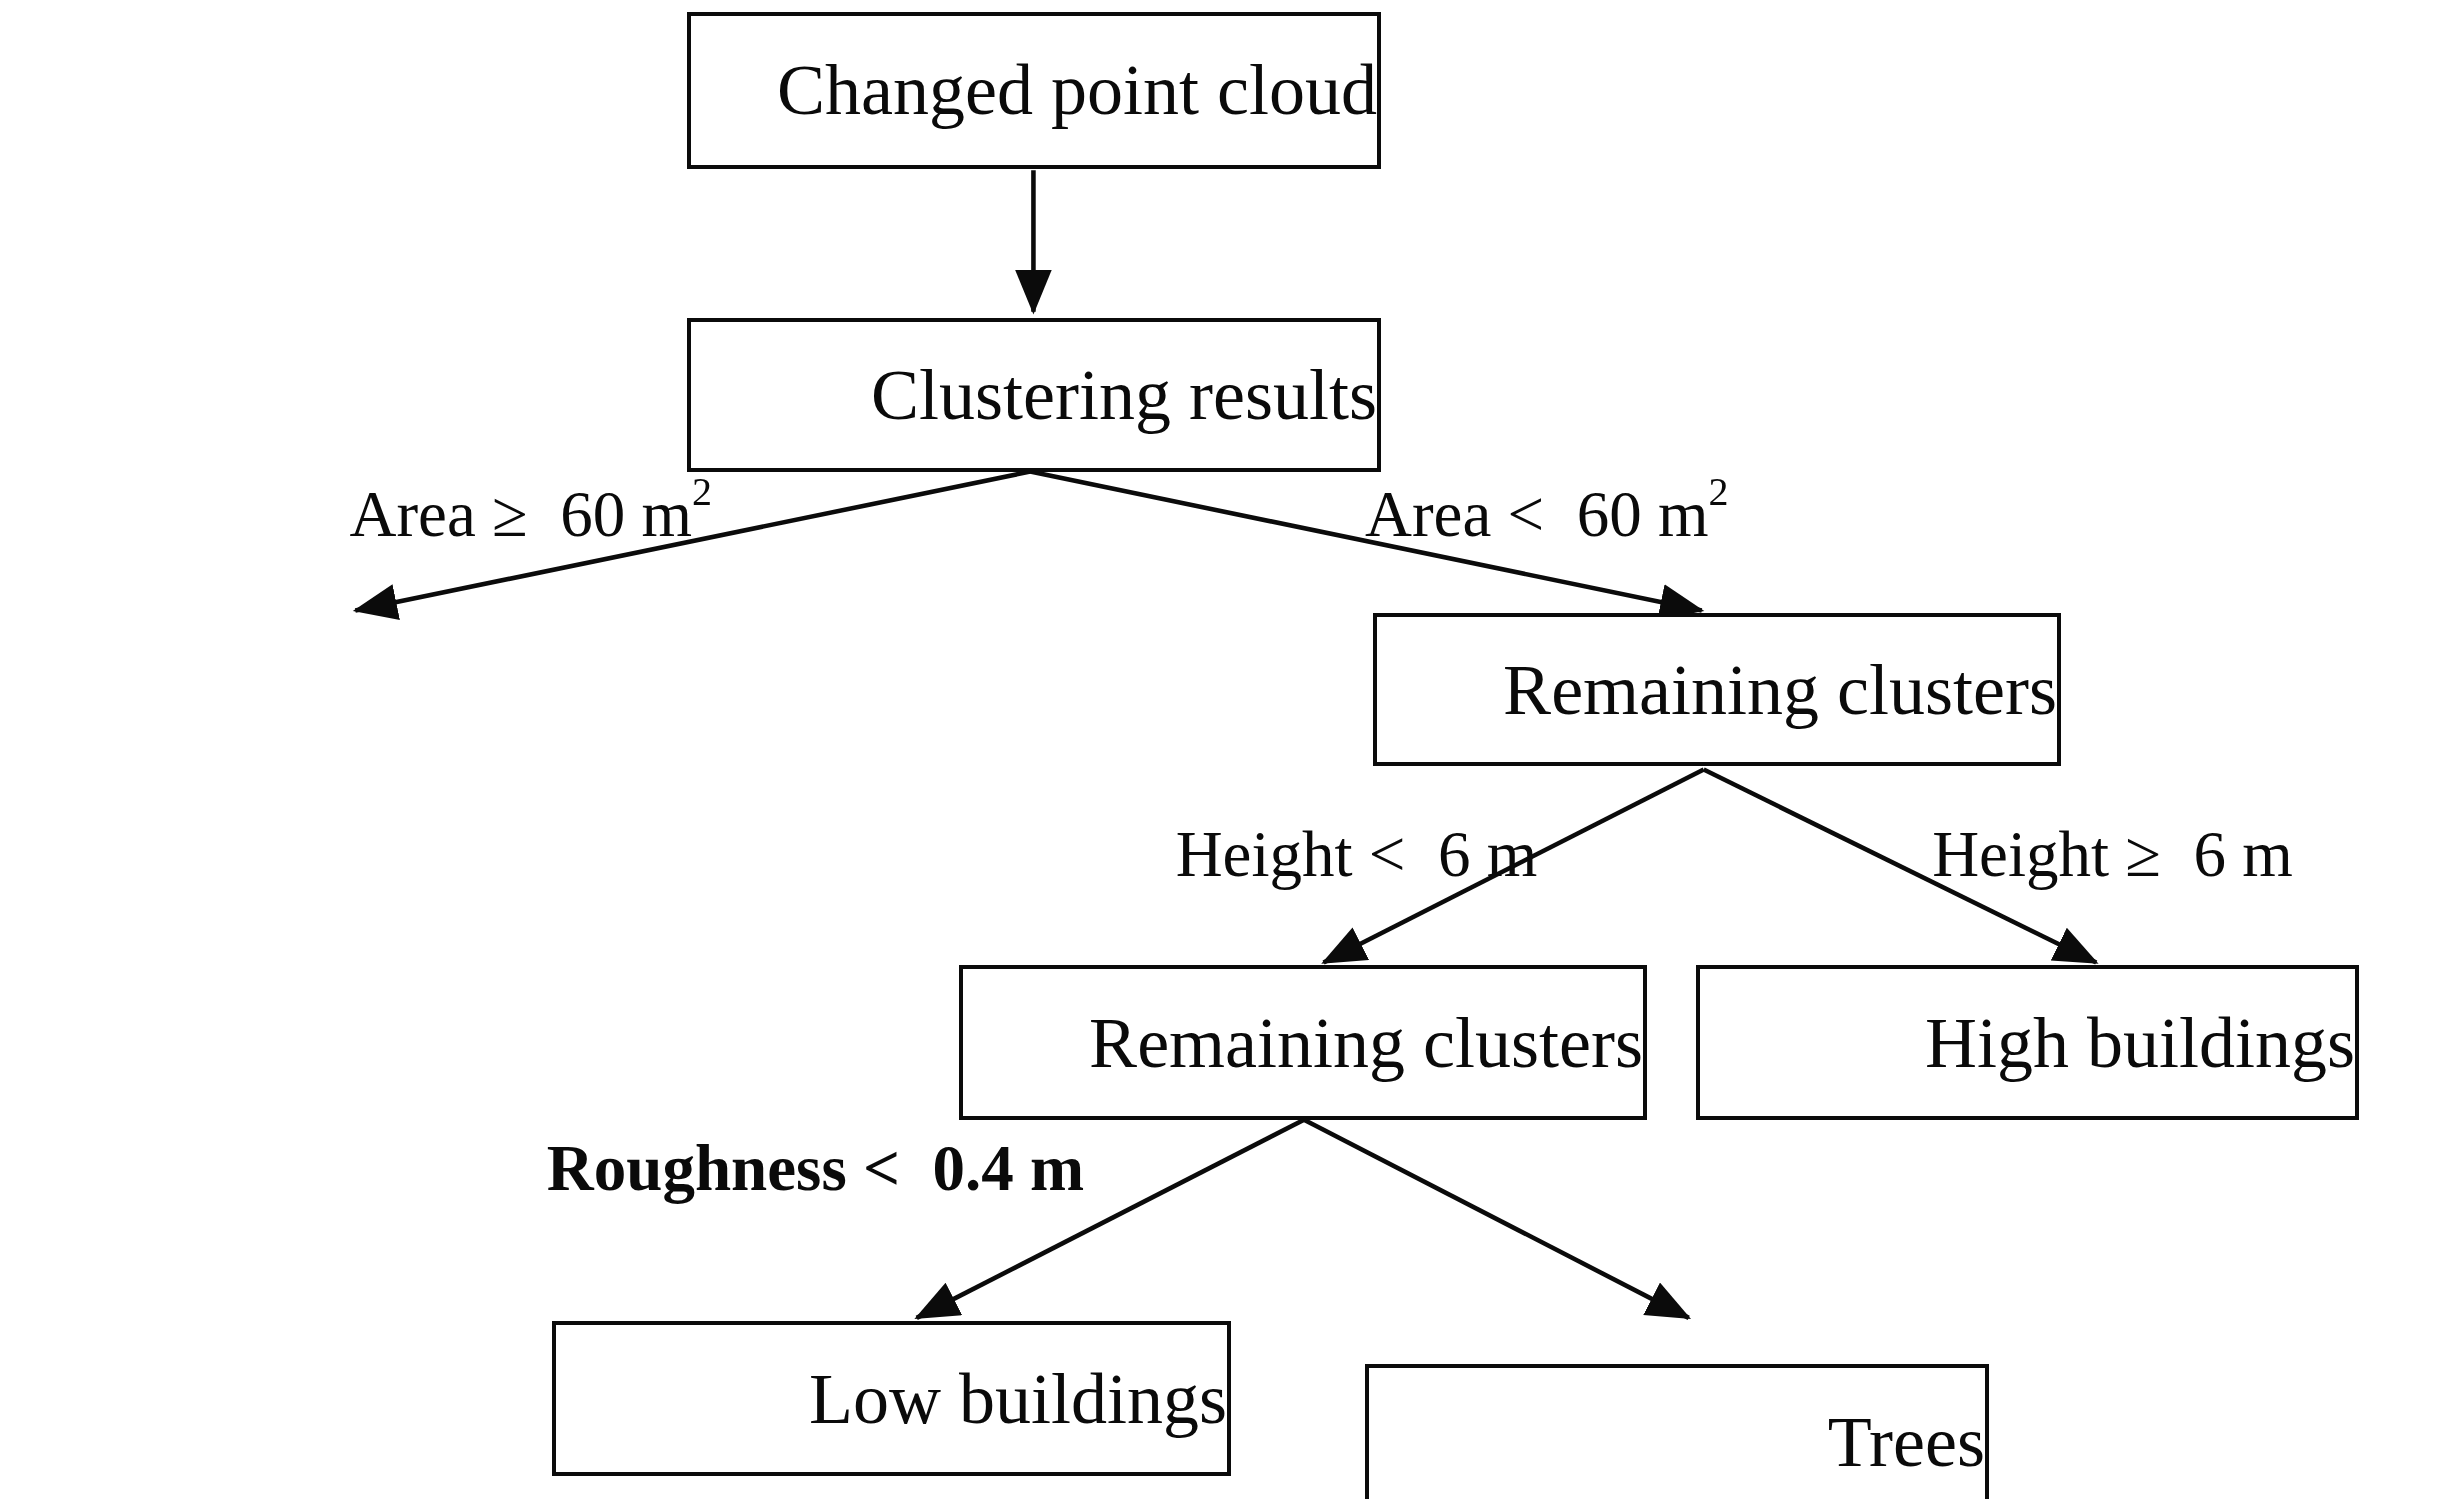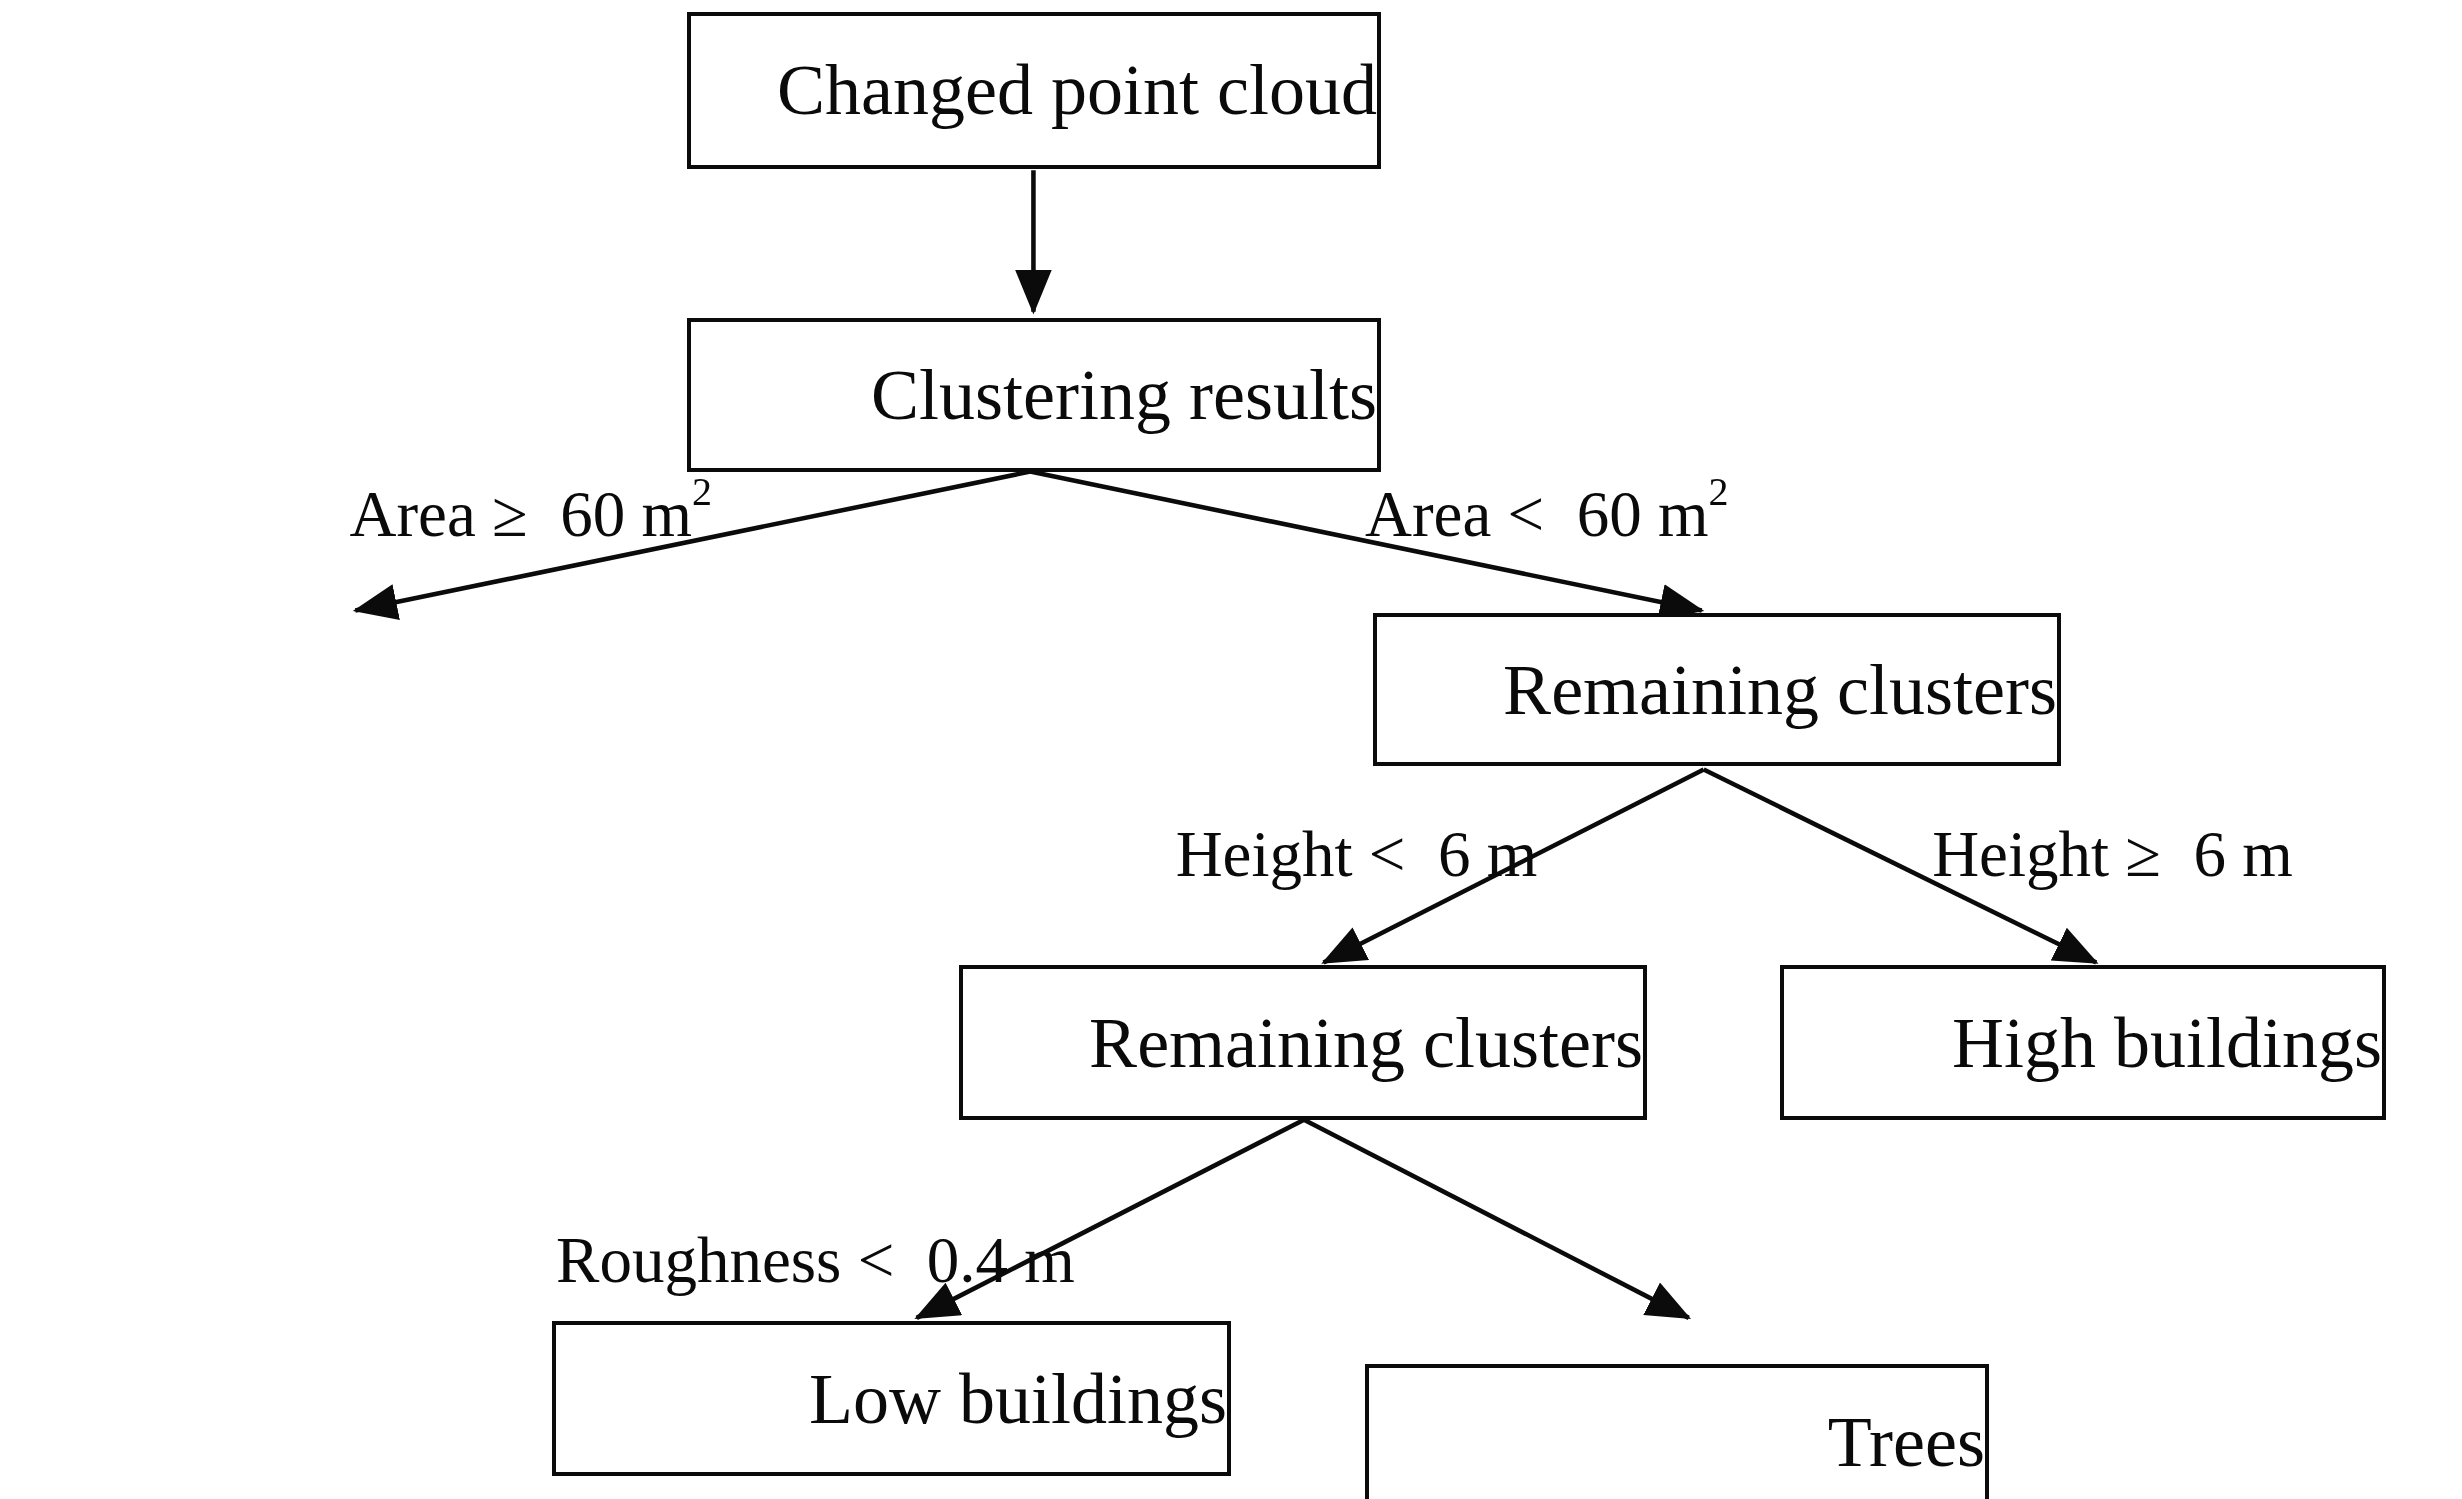--- a/index.html
+++ b/index.html
@@ -86,21 +86,21 @@
 
 
   <div class="node" style="left:1373px; top:613px; width:688px; height:153px;">
     <span>Remaining clusters</span>
   </div>
 
   <div class="node" style="left:959px; top:965px; width:688px; height:155px;">
     <span>Remaining clusters</span>
   </div>
 
-  <div class="node" style="left:1780px; top:965px; width:606px; height:155px;">
+  <div class="node" style="left:1696px; top:965px; width:663px; height:155px;">
     <span>High buildings</span>
   </div>
 
   <div class="node" style="left:552px;  top:1321px; width:679px; height:155px;">
     <span>Low buildings</span>
   </div>
 
   <div class="node" style="left:1365px; top:1364px; width:624px; height:155px;">
     <span>Trees</span>
   </div>
@@ -114,19 +114,19 @@
   </div>
 
   <div class="edge-label" style="left:1324px; top:854px;">
     <span>Height &lt;  6 m</span><span class="sup"></span>
   </div>
 
   <div class="edge-label" style="left:2080px; top:854px;">
     <span>Height ≥  6 m</span><span class="sup"></span>
   </div>
 
-  <div class="edge-label" style="left:783px; top:1260px;">
+  <div class="edge-label" style="left:783px; top:1168px;font-weight:bold;">
     <span>Roughness &lt;  0.4 m</span><span class="sup"></span>
   </div>
 
 
 </div>
 
 
 </body></html>

